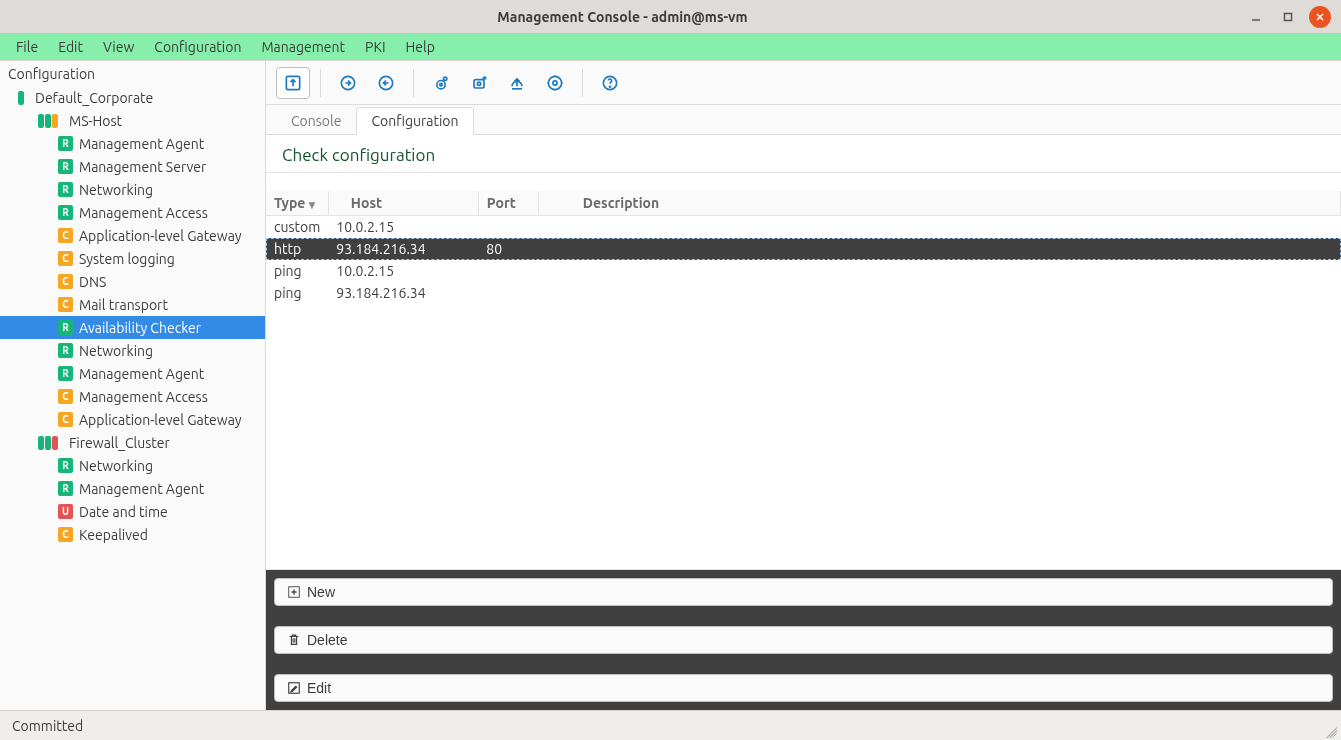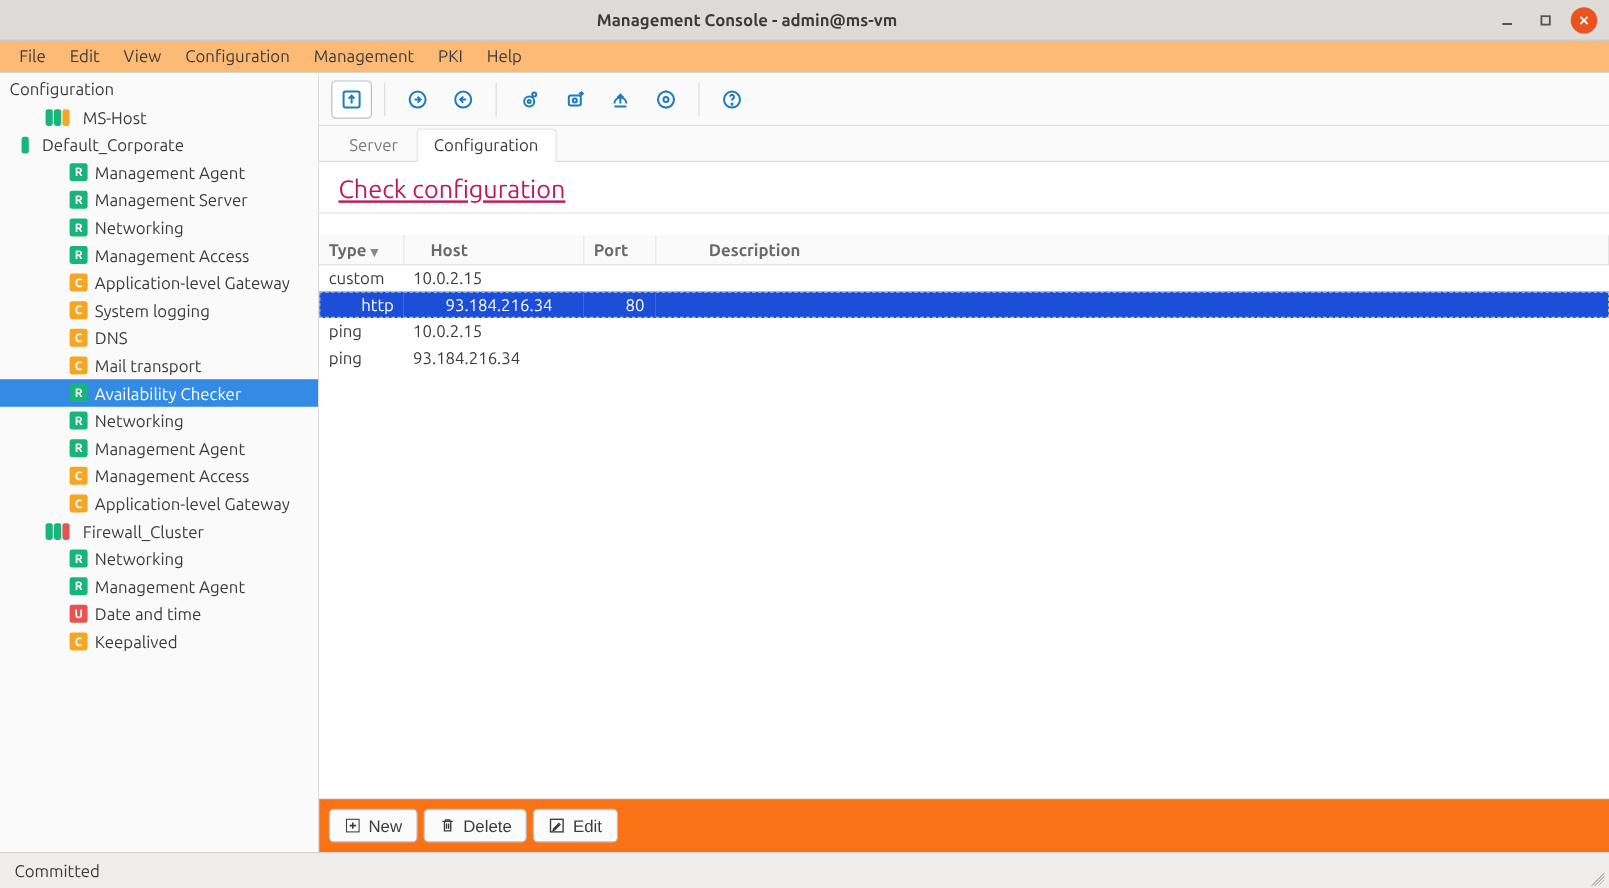--- a/index.html
+++ b/index.html
@@ -3,21 +3,21 @@
 <meta charset="utf-8">
 <style>
   * { box-sizing: border-box; }
   html, body { margin:0; padding:0; width:1341px; height:740px; font-family: Ubuntu, Cantarell, "DejaVu Sans", sans-serif; font-size:14px; color:#3c3c3c; background:#f6f5f4; -webkit-font-smoothing:antialiased; }
   
   .titlebar { height:34px; background:#dedbd8; display:flex; align-items:center; position:relative; border-bottom:1px solid #c8c6c3; }
   .titlebar .title { flex:1; text-align:center; font-weight:600; color:#3b3b3b; }
   .titlebar .winbtn { width:22px; height:22px; border-radius:11px; margin-right:10px; display:flex; align-items:center; justify-content:center; font-size:12px; color:#555; }
   .titlebar .close { background:#e95420; color:#fff; border-radius:11px; }
   
-  .menubar { height:27px; background:#fdba74; border-bottom:1px solid #d6d4d1; display:flex; align-items:center; padding:0 6px; }
+  .menubar { height:27px; background:#86efac; border-bottom:1px solid #d6d4d1; display:flex; align-items:center; padding:0 6px; }
   .menubar .item { padding:3px 10px; color:#3c3c3c; cursor:default; }
   
   .main { display:flex; height:calc(740px - 34px - 27px - 30px); }
   
   .sidebar { width:266px; background:#fafafa; border-right:1px solid #dcdcdc; overflow:hidden; }
   .sidebar .heading { padding:5px 8px 4px 8px; color:#3c3c3c; }
   .tree { }
   .tree-row { display:flex; align-items:center; height:23px; padding-left:8px; cursor:default; }
   .tree-row.selected { background:#338be6; color:#fff; }
   .tree-row .spacer { display:inline-block; }
@@ -35,31 +35,31 @@
   .toolbar { height:44px; border-bottom:1px solid #ddd; display:flex; align-items:center; padding:0 10px; gap:4px; background:#fafafa; }
   .tb-btn { width:34px; height:32px; border:1px solid transparent; border-radius:4px; display:flex; align-items:center; justify-content:center; color:#1f7bbf; background:transparent; }
   .tb-btn.raised { border:1px solid #bfbfbf; background:#fff; }
   .tb-sep { width:1px; height:28px; background:#dcdcdc; margin:0 6px; }
   .tb-btn svg { width:20px; height:20px; }
   
   .tabs { height:30px; display:flex; align-items:flex-end; padding-left:10px; background:#fafafa; border-bottom:1px solid #dcdcdc; }
   .tab { padding:5px 14px 6px 14px; border:1px solid transparent; border-bottom:none; color:#7a7a7a; border-top-left-radius:4px; border-top-right-radius:4px; margin-bottom:-1px; }
   .tab.active { border-color:#dcdcdc; background:#fff; color:#3c3c3c; }
   
-  .panel-heading { padding:10px 16px 8px 16px; font-size:21px; color:#be185d;text-decoration:underline; }
+  .panel-heading { padding:10px 16px 8px 16px; font-size:17px; color:#14532d; }
   
   .table-wrap { flex:1; overflow:auto; border-top:1px solid #e4e4e4; }
   table.data { width:100%; border-collapse:collapse; font-size:14px;margin-top:18px; }
   table.data th { text-align:left; font-weight:600; color:#6a6a6a; padding:4px 8px; border-right:1px solid #e4e4e4; background:#fafafa; border-bottom:1px solid #e4e4e4; }
   table.data th .sort { font-size:9px; margin-left:3px; color:#888; }
   table.data td { padding:3px 8px; color:#3c3c3c; }
-  table.data tr.selected td { background:#1d4ed8; color:#fff;padding-left:35px; }
+  table.data tr.selected td { background:#404040; color:#fff; }
   table.data tr.selected { outline:1px dashed #9ec8ef; outline-offset:-1px; }
   
-  .bottom-btns { padding:8px; border-top:1px solid #e4e4e4; display:flex; gap:5px; background:#f97316; }
+  .bottom-btns { padding:8px; border-top:1px solid #e4e4e4; display:flex; gap:20px; background:#404040;flex-direction:column; }
   .btn { border:1px solid #bfbfbf; background:#fbfbfb; border-radius:4px; padding:5px 12px; display:inline-flex; align-items:center; gap:6px; color:#3c3c3c; font-size:14px; }
   .btn svg { width:14px; height:14px; }
   
   .statusbar { height:30px; border-top:1px solid #d6d4d1; display:flex; align-items:center; padding:0 12px; background:#f0eeec; position:relative; }
   .statusbar .grip { position:absolute; right:4px; bottom:2px; width:14px; height:14px; background:
     linear-gradient(135deg, transparent 60%, #bcbab7 60%, #bcbab7 65%, transparent 65%),
     linear-gradient(135deg, transparent 70%, #bcbab7 70%, #bcbab7 75%, transparent 75%),
     linear-gradient(135deg, transparent 80%, #bcbab7 80%, #bcbab7 85%, transparent 85%); }
 </style>
 </head>
@@ -94,36 +94,36 @@
     <div class="item">PKI</div>
     <div class="item">Help</div>
   </div>
 
 <div class="main">
 
   <div class="sidebar">
     <div class="heading">Configuration</div>
     <div class="tree" id="tree">
         <div class="tree-row">
+          <span class="spacer" style="width: 10px;"></span>
+          <span class="badge-group">
+            <span class="badge green"></span>
+          </span>
+          <span class="tree-label">Default_Corporate</span>
+        </div>
+        <div class="tree-row">
           <span class="spacer" style="width: 30px;"></span>
           <span class="badge-group">
             <span class="badge green"></span>
             <span class="badge green"></span>
             <span class="badge orange"></span>
           </span>
           <span class="tree-label">MS-Host</span>
         </div>
         <div class="tree-row">
-          <span class="spacer" style="width: 10px;"></span>
-          <span class="badge-group">
-            <span class="badge green"></span>
-          </span>
-          <span class="tree-label">Default_Corporate</span>
-        </div>
-        <div class="tree-row">
           <span class="spacer" style="width: 50px;"></span>
           <span class="badge letter green">R</span>
           <span class="tree-label">Management Agent</span>
         </div>
         <div class="tree-row">
           <span class="spacer" style="width: 50px;"></span>
           <span class="badge letter green">R</span>
           <span class="tree-label">Management Server</span>
         </div>
         <div class="tree-row">
@@ -268,21 +268,21 @@
       <div class="tb-btn">
         <svg viewBox="0 0 24 24" fill="none" stroke="#1f7bbf" stroke-width="2">
             <circle cx="12" cy="12" r="8"></circle>
             <path d="M10 9 a2 2 0 1 1 3 2 c-1 .7-1 1.5-1 2"></path>
             <circle cx="12" cy="16.5" r="0.6" fill="#1f7bbf"></circle>
           </svg>
       </div>
     </div>
 
     <div class="tabs" id="tabs">
-        <div class="tab">Server</div>
+        <div class="tab">Console</div>
         <div class="tab active">Configuration</div>
       </div>
 
     <div class="panel-heading">Check configuration</div>
 
     <div class="table-wrap">
       <table class="data">
         <thead>
             <tr id="thead-row">
               <th style="width: 60px;">Type<span class="sort">▼</span></th>

